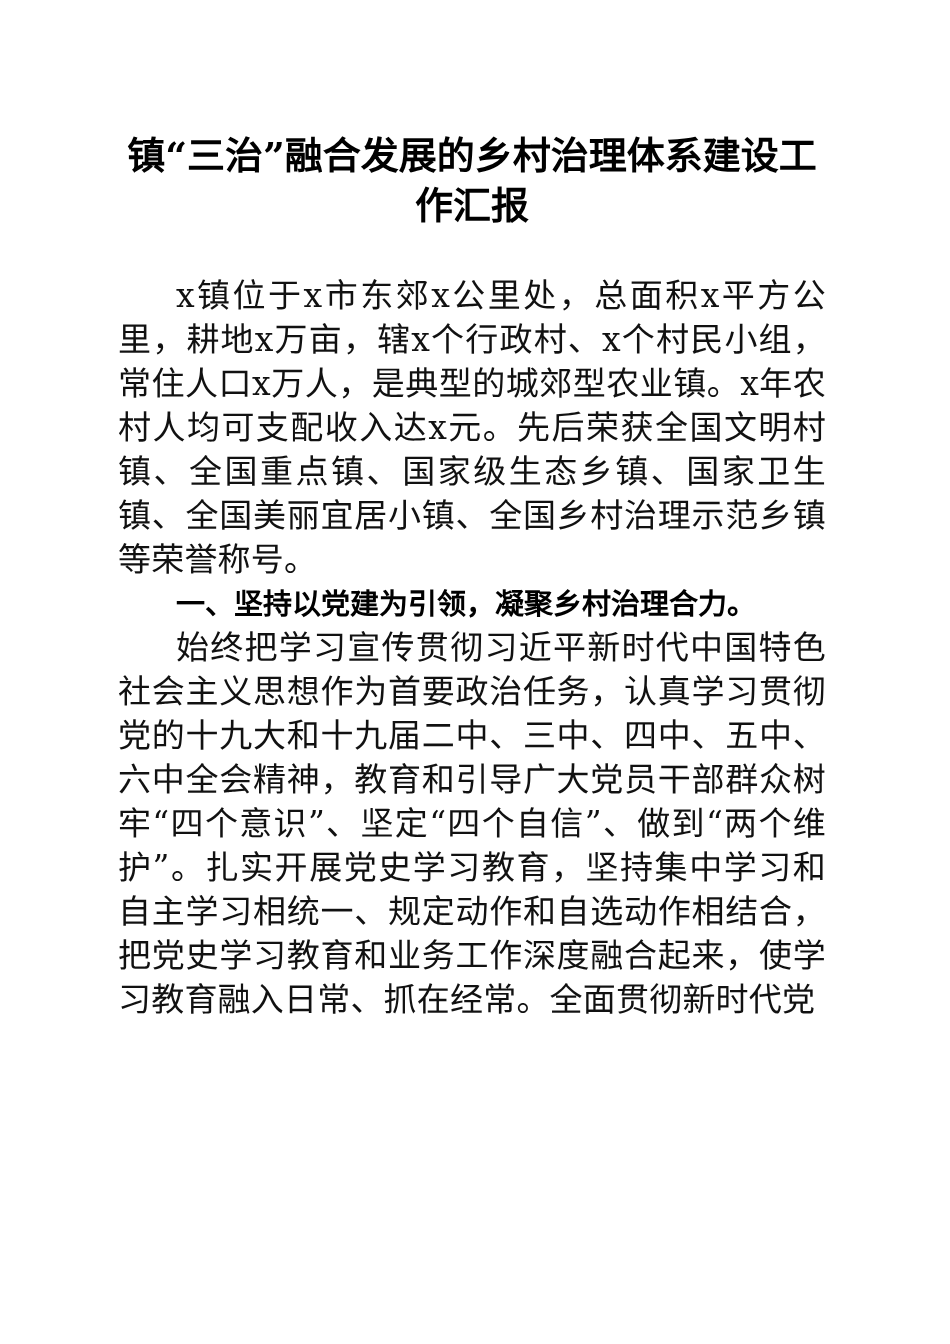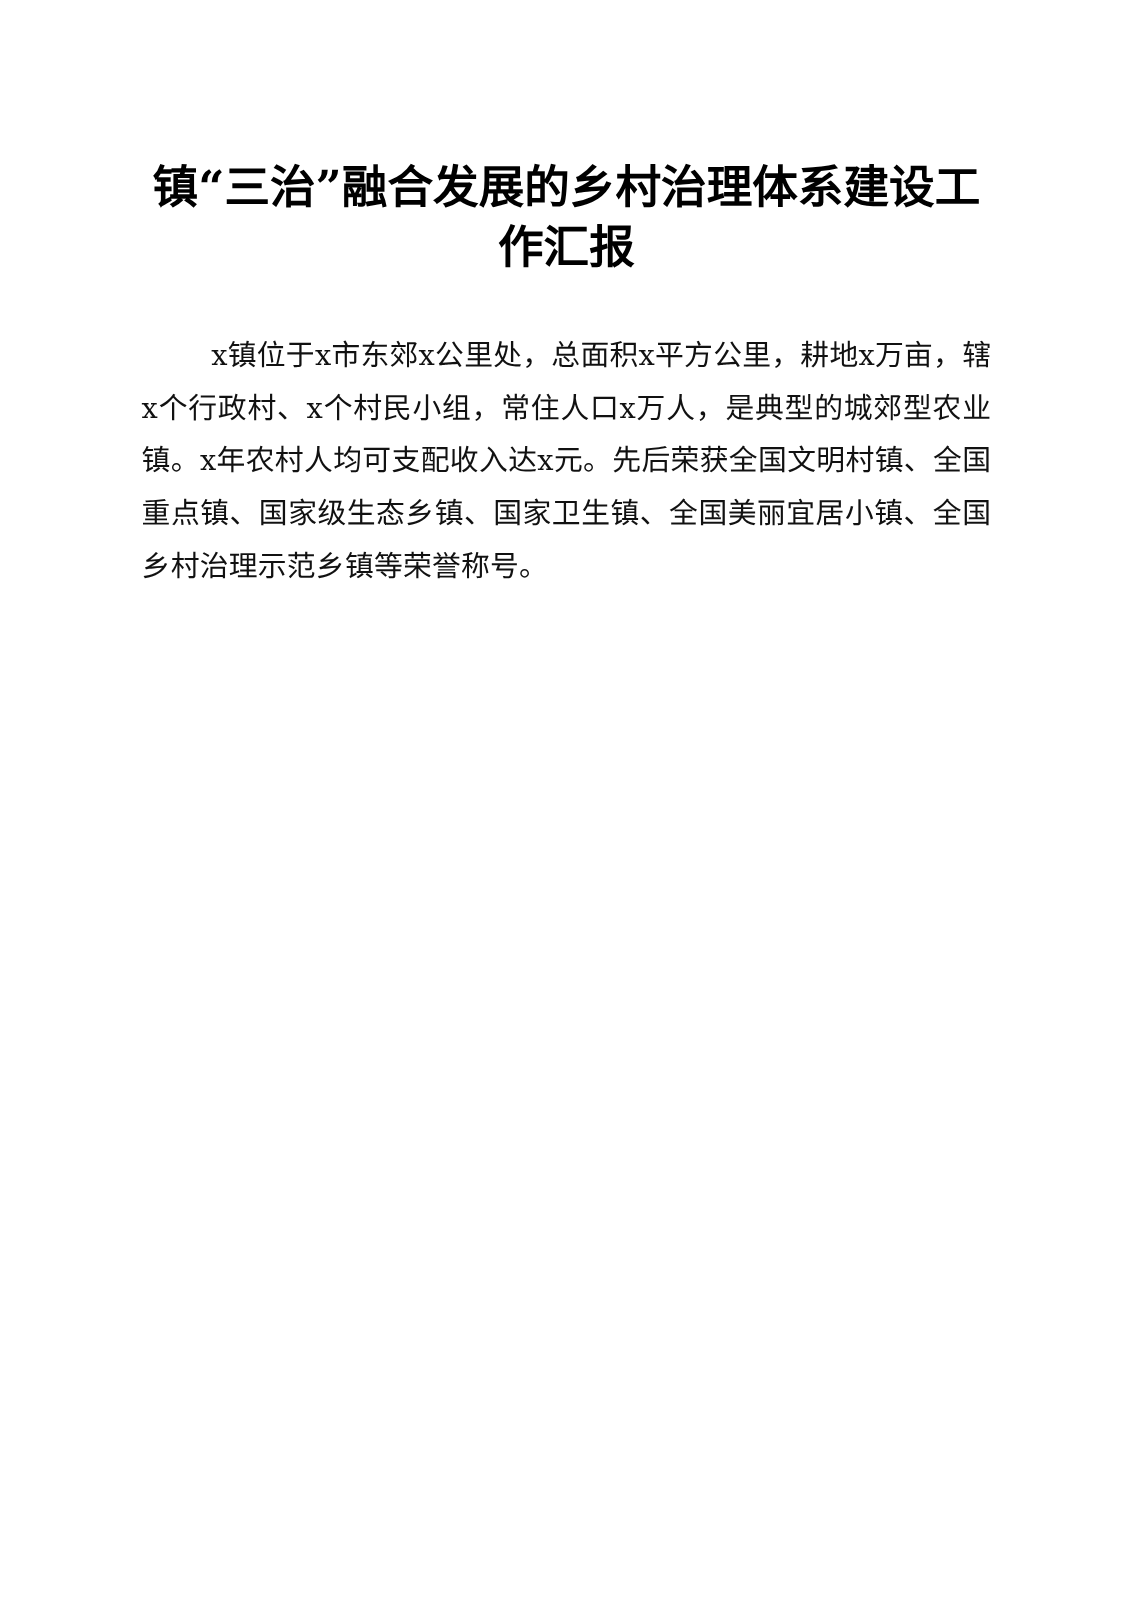--- a/index.html
+++ b/index.html
@@ -33,21 +33,21 @@
     color: #000000;
     margin: 0;
     padding-top: 131px;
     letter-spacing: 0px;
     white-space: pre-wrap;
   }
 
   
   .para {
     font-family: "DejaVu Serif", "Liberation Serif", serif;
-    font-size: 24px;
+    font-size: 33px;
     line-height: 44px;
     color: #111111;
     text-align: justify;
     text-justify: inter-ideograph;
     text-indent: 58px;
     margin: 0;
     font-weight: normal;
     word-break: break-all;
     letter-spacing: 0.2px;
   }
@@ -72,16 +72,18 @@
 <body>
 
 <div class="page">
   <div class="doc-body">
 
     <h1 class="doc-title">镇“三治”融合发展的乡村治理体系建设工作汇报</h1>
 
     <p class="para first">x镇位于x市东郊x公里处，总面积x平方公里，耕地x万亩，辖x个行政村、x个村民小组，常住人口x万人，是典型的城郊型农业镇。x年农村人均可支配收入达x元。先后荣获全国文明村镇、全国重点镇、国家级生态乡镇、国家卫生镇、全国美丽宜居小镇、全国乡村治理示范乡镇等荣誉称号。</p>
 
 
+    <p class="section-heading">一、坚持以党建为引领，凝聚乡村治理合力。</p>
 
+    <p class="para">始终把学习宣传贯彻习近平新时代中国特色社会主义思想作为首要政治任务，认真学习贯彻党的十九大和十九届二中、三中、四中、五中、六中全会精神，教育和引导广大党员干部群众树牢“四个意识”、坚定“四个自信”、做到“两个维护”。扎实开展党史学习教育，坚持集中学习和自主学习相统一、规定动作和自选动作相结合，把党史学习教育和业务工作深度融合起来，使学习教育融入日常、抓在经常。全面贯彻新时代党</p>
 
   </div>
 </div>
 
 </body></html>

